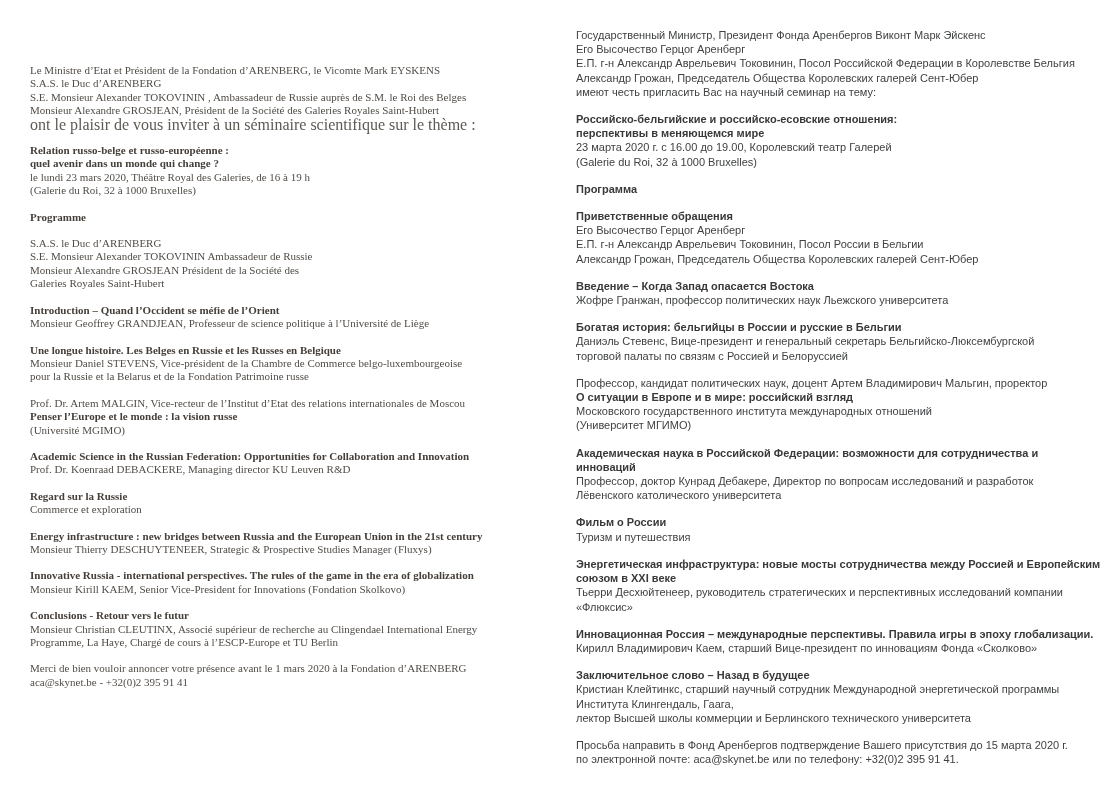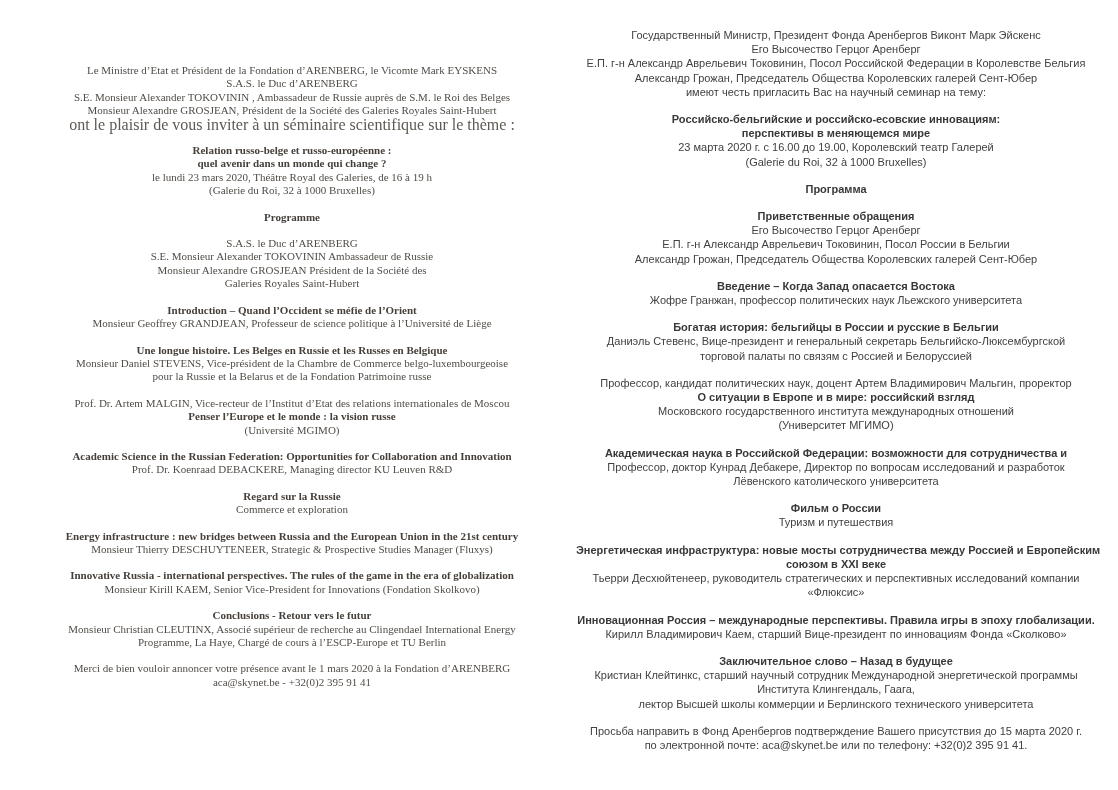--- a/index.html
+++ b/index.html
@@ -13,21 +13,21 @@
     position: relative;
     overflow: hidden;
   }
   .page {
     position: absolute;
     inset: 0;
     background: #ffffff;
   }
   .column {
     position: absolute;
-    text-align: center;
+    text-align: left;
   }
   .column .paragraph {
     margin: 0 0 13px 0;
   }
   .column .line {
     white-space: nowrap;
   }
   .left-col {
     left: 30px;
     top: 64px;
@@ -131,21 +131,21 @@
     </div>
   <div class="column right-col">
       <div class="paragraph">
         <div class="line">Государственный Министр, Президент Фонда Аренбергов Виконт Марк Эйскенс</div>
         <div class="line">Его Высочество Герцог Аренберг</div>
         <div class="line">Е.П. г-н Александр Аврельевич Токовинин, Посол Российской Федерации в Королевстве Бельгия</div>
         <div class="line">Александр Грожан, Председатель Общества Королевских галерей Сент-Юбер</div>
         <div class="line">имеют честь пригласить Вас на научный семинар на тему:</div>
       </div>
       <div class="paragraph">
-        <div class="line bold">Российско-бельгийские и российско-есовские инновациям:</div>
+        <div class="line bold">Российско-бельгийские и российско-есовские отношения:</div>
         <div class="line bold">перспективы в меняющемся мире</div>
         <div class="line">23 марта 2020 г. с 16.00 до 19.00, Королевский театр Галерей</div>
         <div class="line">(Galerie du Roi, 32 à 1000 Bruxelles)</div>
       </div>
       <div class="paragraph">
         <div class="line bold">Программа</div>
       </div>
       <div class="paragraph">
         <div class="line bold">Приветственные обращения</div>
         <div class="line">Его Высочество Герцог Аренберг</div>
@@ -162,20 +162,21 @@
         <div class="line">торговой палаты по связям с Россией и Белоруссией</div>
       </div>
       <div class="paragraph">
         <div class="line">Профессор, кандидат политических наук, доцент Артем Владимирович Мальгин, проректор</div>
         <div class="line bold">О ситуации в Европе и в мире: российский взгляд</div>
         <div class="line">Московского государственного института международных отношений</div>
         <div class="line">(Университет МГИМО)</div>
       </div>
       <div class="paragraph">
         <div class="line bold">Академическая наука в Российской Федерации: возможности для сотрудничества и</div>
+        <div class="line bold">инноваций</div>
         <div class="line">Профессор, доктор Кунрад Дебакере, Директор по вопросам исследований и разработок</div>
         <div class="line">Лёвенского католического университета</div>
       </div>
       <div class="paragraph">
         <div class="line bold">Фильм о России</div>
         <div class="line">Туризм и путешествия</div>
       </div>
       <div class="paragraph">
         <div class="line bold">Энергетическая инфраструктура: новые мосты сотрудничества между Россией и Европейским</div>
         <div class="line bold">союзом в XXI веке</div>

